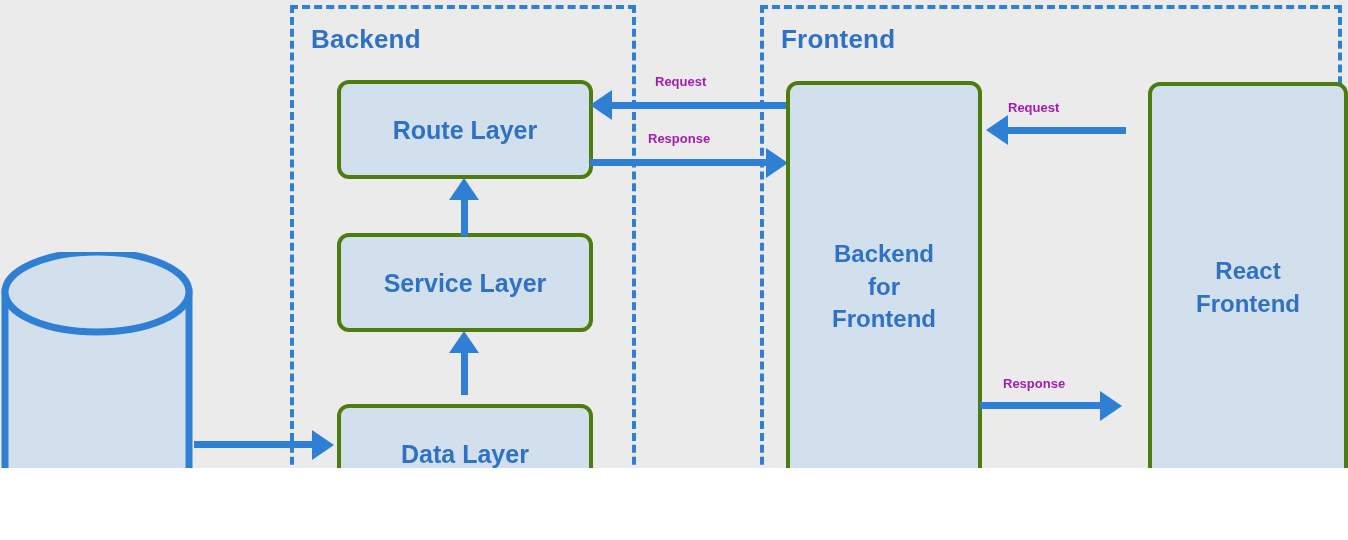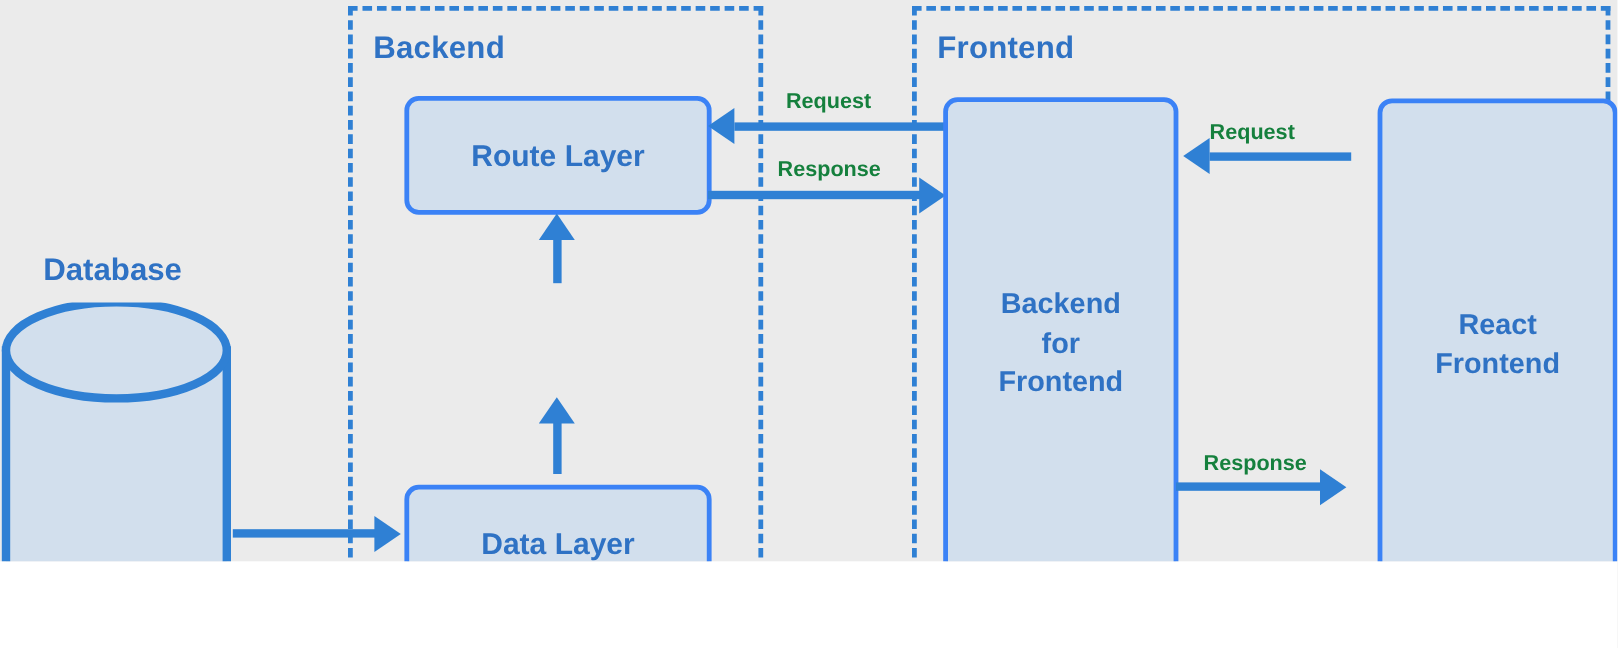--- a/index.html
+++ b/index.html
@@ -29,21 +29,21 @@
     font-weight: bold;
     color: #2f72c4;
     letter-spacing: 0.2px;
     white-space: nowrap;
   }
   
   .node {
     position: absolute;
     box-sizing: border-box;
     background: #d2dfed;
-    border: 4px solid #3b82f6;
+    border: 4px solid #4d7c0f;
     border-radius: 12px;
     display: flex;
     align-items: center;
     justify-content: center;
     text-align: right;
     color: #2f72c4;
     font-size: 25px;
     font-weight: bold;
     line-height: 1.36;
   }
@@ -82,53 +82,55 @@
     border-bottom: 15px solid transparent;
     border-right: 22px solid #2f80d4;
   }
   .arrowhead.up {
     border-left: 15px solid transparent;
     border-right: 15px solid transparent;
     border-bottom: 22px solid #2f80d4;
   }
   .conn-label {
     position: absolute;
-    font-size: 18px;
+    font-size: 13px;
     font-weight: bold;
-    color: #15803d;
+    color: #a21caf;
     white-space: nowrap;
   }
 </style>
 </head>
 <body>
 
 <div id="canvas">
 
   <div class="group" style="left:290px; top:5px; width:346px; height:531px;"></div>
   <div class="group-title" style="left:311px; top:24px;">Backend</div>
 
   <div class="group" style="left:760px; top:5px; width:582px; height:531px;"></div>
   <div class="group-title" style="left:781px; top:24px;">Frontend</div>
 
-  <div class="free-label" style="left:36px; top:209px;">Database</div>
 
   <div class="cylinder" style="left:0px; top:252px; width:210px; height:290px;">
     <svg width="210" height="290" viewBox="0 0 210 290" xmlns="http://www.w3.org/2000/svg">
       <path d="M5,40 L5,250 A92,40 0 0 0 189,250 L189,40 Z" fill="#d2dfed" stroke="#2f80d4" stroke-width="7"></path>
       <ellipse cx="97" cy="40" rx="92" ry="40" fill="#d2dfed" stroke="#2f80d4" stroke-width="7"></ellipse>
     </svg>
   </div>
 
   <div class="conn-line h" style="left:194px; top:441px; width:120px;"></div>
   <div class="arrowhead right" style="left:312px; top:430px;"></div>
 
   <div class="node" style="left:337px; top:80px; width:256px; height:99px;">
     <span>Route Layer</span>
   </div>
 
+  <div class="node" style="left:337px; top:233px; width:256px; height:99px;">
+    <span>Service Layer</span>
+  </div>
 
   <div class="node" style="left:337px; top:393px; width:256px; height:99px;margin-top:11px;">
     <span>Data Layer</span>
   </div>
 
   <div class="conn-line v" style="left:461px; top:350px; width:7px; height:45px;"></div>
   <div class="arrowhead up" style="left:449px; top:331px;"></div>
 
   <div class="conn-line v" style="left:461px; top:198px; width:7px; height:38px;"></div>
   <div class="arrowhead up" style="left:449px; top:178px;"></div>

